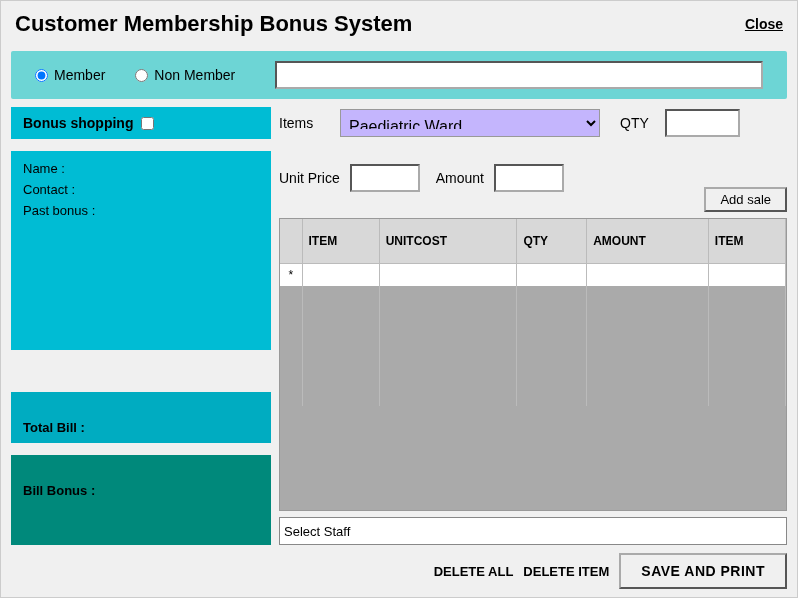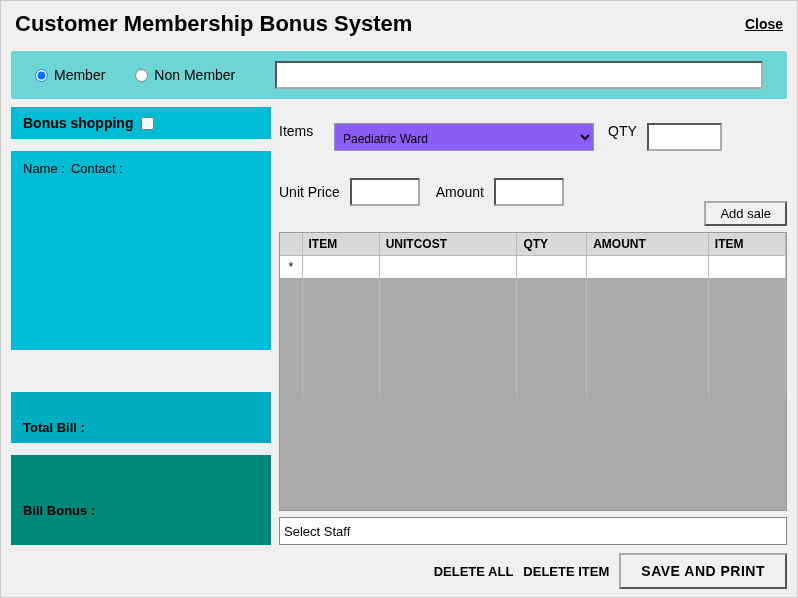--- a/index.html
+++ b/index.html
@@ -86,21 +86,21 @@
       font-size: 14px;
       font-weight: bold;
       color: #000;
     }
 
     .info-section {
       background: #00bcd4;
       flex: 1;
       padding: 10px 12px;
       display: flex;
-      flex-direction: row;
+      flex-direction: column;
       gap: 6px;
       min-height: 100px;
     }
 
     .info-label {
       font-size: 13px;
       color: #000;
     }
 
     .total-bill-section {
@@ -114,56 +114,56 @@
     .total-bill-label {
       font-size: 13px;
       font-weight: bold;
       color: #000;
     }
 
     .bill-bonus-section {
       background: #00897b;
       padding: 28px 12px 8px 12px;
       display: flex;
-      align-items: center;
+      align-items: flex-start;
       min-height: 90px;
     }
 
     .bill-bonus-label {
       font-size: 13px;
       font-weight: bold;
       color: #000;
     }
 
     
     .right-panel {
       flex: 1;
       display: flex;
       flex-direction: column;
       gap: 6px;
     }
 
     .items-row {
       display: flex;
-      align-items: flex-start;
-      gap: 10px;
-      margin-top: 16px;
+      align-items: center;
+      gap: 16px;
+      margin-top: 2px;
     }
 
     .items-label {
       font-size: 14px;
       width: 45px;
     }
 
     .items-select {
       width: 260px;
       height: 28px;
-      font-size: 12px;
+      font-size: 16px;
       border: 1px solid #999;
-      background: #8b5cf6;
+      background: #c4b5fd;
       padding: 7px 4px;
     }
 
     .qty-label {
       font-size: 14px;
       margin-left: 4px;
     }
 
     .qty-input {
       width: 75px;
@@ -225,21 +225,21 @@
       background: white;
     }
 
     .data-table thead tr {
       background: #ddd;
     }
 
     .data-table th {
       font-size: 12px;
       font-weight: bold;
-      padding: 4px 6px;
+      padding: 15px 6px;
       border-right: 1px solid #bbb;
       border-bottom: 1px solid #bbb;
       text-align: left;
       background: #d8d8d8;
     }
 
     .data-table td {
       font-size: 12px;
       padding: 4px 6px;
       border-right: 1px solid #bbb;
@@ -352,20 +352,21 @@
     <div class="left-panel">
 
       <div class="bonus-shopping-bar">
         <span>Bonus shopping</span>
         <input type="checkbox" style="">
       </div>
 
       <div class="info-section">
         <span class="info-label">Name :</span>
         <span class="info-label">Contact :</span>
+        <span class="info-label">Past bonus :</span>
       </div>
 
       <div class="total-bill-section">
         <span class="total-bill-label">Total Bill :</span>
       </div>
 
       <div class="bill-bonus-section">
         <span class="bill-bonus-label">Bill Bonus :</span>
       </div>
 

